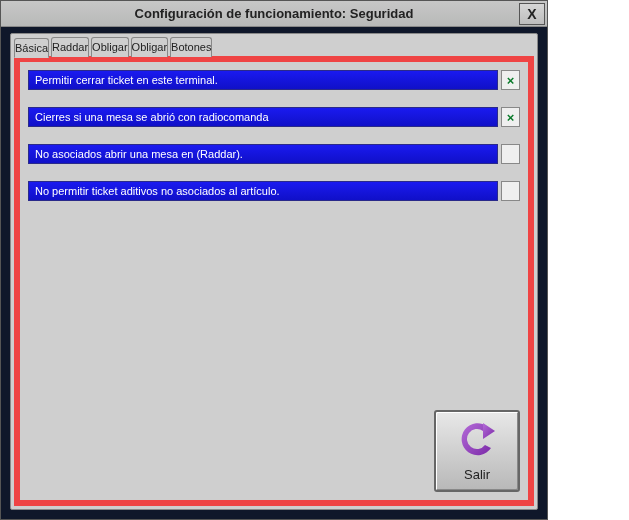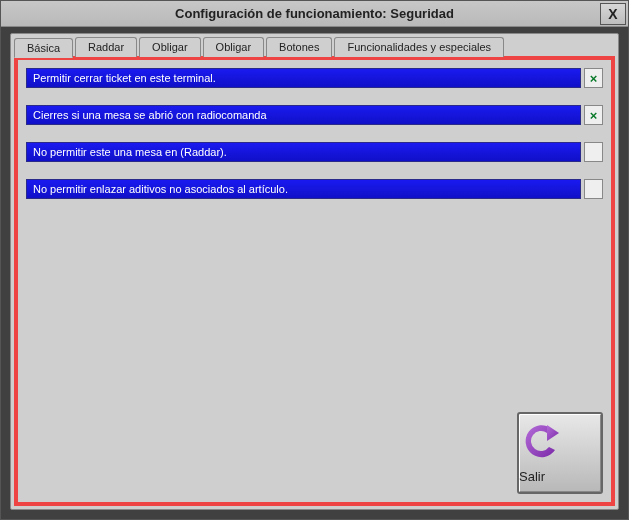--- a/index.html
+++ b/index.html
@@ -5,23 +5,23 @@
   * { box-sizing: border-box; margin: 0; padding: 0; }
   body {
     font-family: Tahoma, Verdana, sans-serif;
     font-size: 11px;
     background: #fff;
     width: 629px;
     height: 520px;
     overflow: hidden;
   }
   .window {
-    width: 629px;
+    width: 548px;
     height: 520px;
-    background: #404040;
+    background: #0f172a;
     border: 1px solid #555;
     position: relative;
   }
   .titlebar {
     height: 26px;
     background: linear-gradient(#c7c7c7,#b8b9b8);
     border-bottom: 1px solid #888;
     display: flex;
     align-items: center;
     justify-content: center;
@@ -63,36 +63,36 @@
     display: flex;
     gap: 2px;
     padding: 3px 3px 0 3px;
     position: relative;
     z-index: 2;
   }
   .tab {
     background: #cfcfcf;
     border: 1px solid #888;
     border-bottom: none;
-    padding: 3px 12px;
+    padding: 3px 0;
     font-size: 11px;
     color: #222;
     cursor: pointer;
     position: relative;
     border-top-left-radius: 3px;
     border-top-right-radius: 3px;
   }
   .tab.active {
     background: #cfcfcf;
     z-index: 3;
     top: 1px;
     border-bottom: 1px solid #cfcfcf;
   }
   .tab-panel {
-    border: 4px solid #ef4444;
+    border: 6px solid #ef4444;
     position: absolute;
     top: 22px;
     left: 3px;
     right: 3px;
     bottom: 3px;
     background: #cfcfcf;
     padding: 8px;
     z-index: 1;
   }
   .option-row {
@@ -138,21 +138,21 @@
     right: 8px;
     bottom: 8px;
     width: 86px;
     height: 82px;
     background: linear-gradient(#e8e8e8,#b8b8b8);
     border: 2px solid #666;
     border-radius: 3px;
     cursor: pointer;
     display: flex;
     flex-direction: column;
-    align-items: flex-start;
+    align-items: center;
     justify-content: center;
     box-shadow: inset 1px 1px 0 #fff, inset -1px -1px 0 #888;
     margin-top: 8px;
   }
   .exit-icon {
     width: 44px;
     height: 44px;
     margin-bottom: 3px;
   }
   .exit-label {
@@ -171,21 +171,20 @@
     </div>
   </div>
 
   <div class="content">
     <div class="tabs">
       <div class="tab active"><span>Básica</span></div>
       <div class="tab"><span>Raddar</span></div>
       <div class="tab"><span>Obligar</span></div>
       <div class="tab"><span>Obligar</span></div>
       <div class="tab"><span>Botones</span></div>
-      <div class="tab"><span>Funcionalidades y especiales</span></div>
     </div>
 
     <div class="tab-panel">
 
       <div class="option-row">
         <div class="option-label blue">
             <span>Permitir cerrar ticket en este terminal.</span>
           </div>
         <div class="option-check">
             <span>×</span>
@@ -197,28 +196,28 @@
         <div class="option-label blue">
             <span>Cierres si una mesa se abrió con radiocomanda</span>
           </div>
         <div class="option-check">
             <span>×</span>
           </div>
       </div>
 
       <div class="option-row">
         <div class="option-label blue">
-            <span>No permitir este una mesa en (Raddar).</span>
+            <span>No asociados abrir una mesa en (Raddar).</span>
           </div>
         <div class="option-check"></div>
       </div>
 
       <div class="option-row">
         <div class="option-label blue">
-            <span>No permitir enlazar aditivos no asociados al artículo.</span>
+            <span>No permitir ticket aditivos no asociados al artículo.</span>
           </div>
         <div class="option-check"></div>
       </div>
 
 
       <div class="exit-button">
         <svg class="exit-icon" viewBox="0 0 44 44">
           <defs>
             <linearGradient id="pg" x1="0" y1="0" x2="1" y2="1">
               <stop offset="0" stop-color="#b46bd8"></stop>

